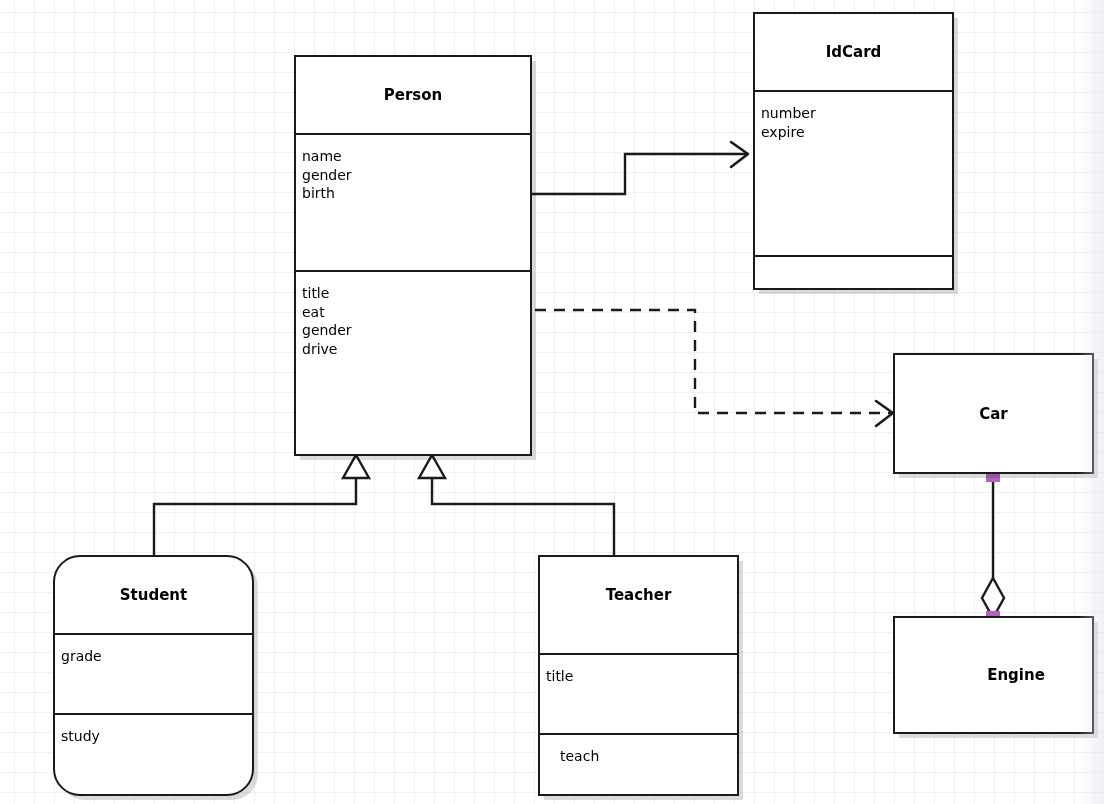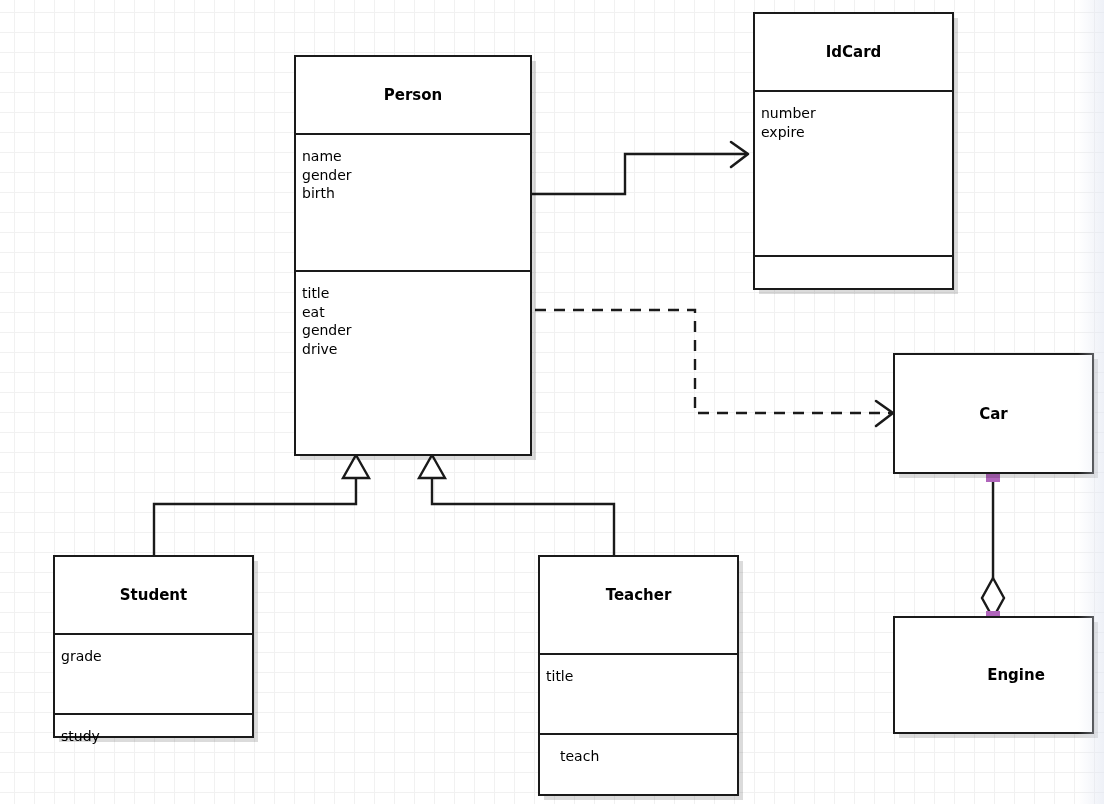--- a/index.html
+++ b/index.html
@@ -121,21 +121,21 @@
   </div>
 
   <div class="uml-class" style="left:893px; top:353px; width:201px; height:121px;">
     <div class="cls-title" style="height:117px;">Car</div>
   </div>
 
   <div class="uml-class" style="left:893px; top:616px; width:201px; height:118px;padding-left:45px;">
     <div class="cls-title" style="height:114px;">Engine</div>
   </div>
 
-  <div class="uml-class" style="left:53px; top:555px; width:201px; height:183px;">
+  <div class="uml-class" style="left:53px; top:555px; width:201px; height:241px;border-radius:27px;">
     <div class="cls-title" style="height:76px;">Student</div>
     <div class="cls-section" style="height:80px;">
       <div class="member">grade</div>
     </div>
     <div class="cls-section" style="height:85px;">
       <div class="member">study</div>
     </div>
   </div>
 
   <div class="uml-class" style="left:538px; top:555px; width:201px; height:241px;">

